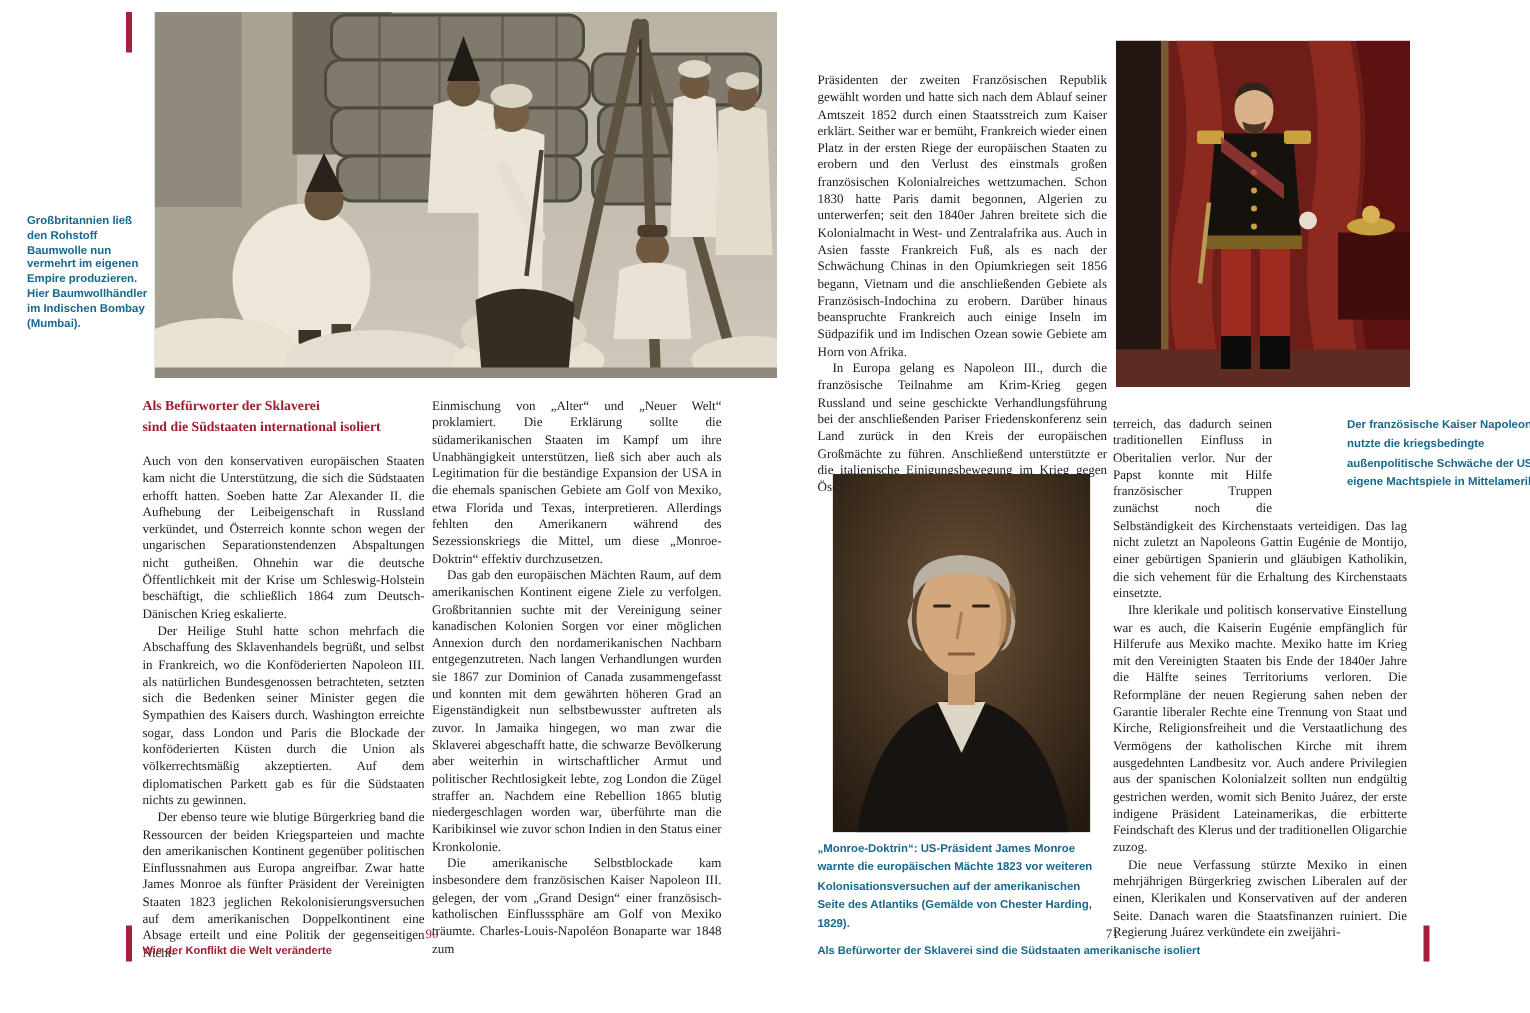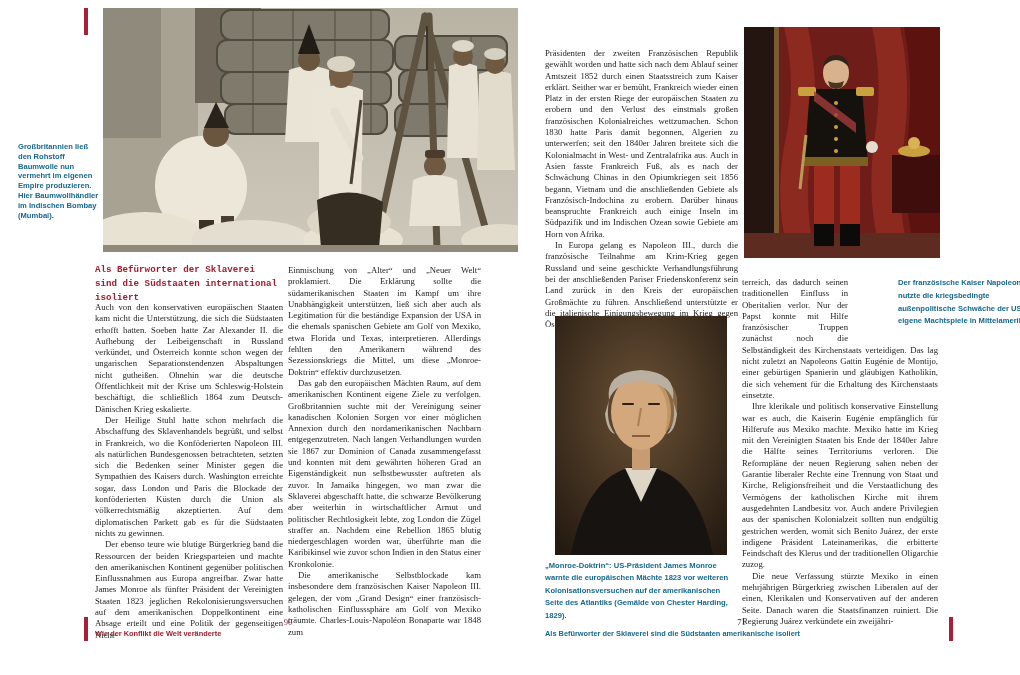--- a/index.html
+++ b/index.html
@@ -13,21 +13,21 @@
   .col{position:absolute;color:#1d1d1d;font-size:8.7px;line-height:11.3px;text-align:justify;hyphens:auto;}
   .col p{margin:0;}
   .col p.indent{text-indent:10px;}
 
   
   .cap{position:absolute;color:#17688c;font-family:"Liberation Sans",sans-serif;font-weight:bold;font-size:7.6px;line-height:9.8px;text-align:left;}
   .cap.wide{line-height:12.4px;}
   .cap.floatmargin{line-height:12.8px;margin-left:40px;}
 
   
-  .heading{position:absolute;color:#a01c32;font-family:Liberation Mono, monospace;font-weight:bold;font-size:9.2px;line-height:14px;}
+  .heading{position:absolute;color:#a01c32;font-family:Liberation Serif, serif;font-weight:bold;font-size:9.2px;line-height:14px;}
 
   
   .pagenum{position:absolute;font-size:8.6px;text-align:center;font-family:"Liberation Serif",serif;}
   .pagenum.left{color:#8d2a3a;}
   .pagenum.right{color:#262626;}
   .runfoot{position:absolute;font-family:"Liberation Sans",sans-serif;font-weight:bold;font-size:7.4px;text-align:left;}
   .runfoot.left{color:#a01c32;}
   .runfoot.right{color:#17688c;}
 
   

